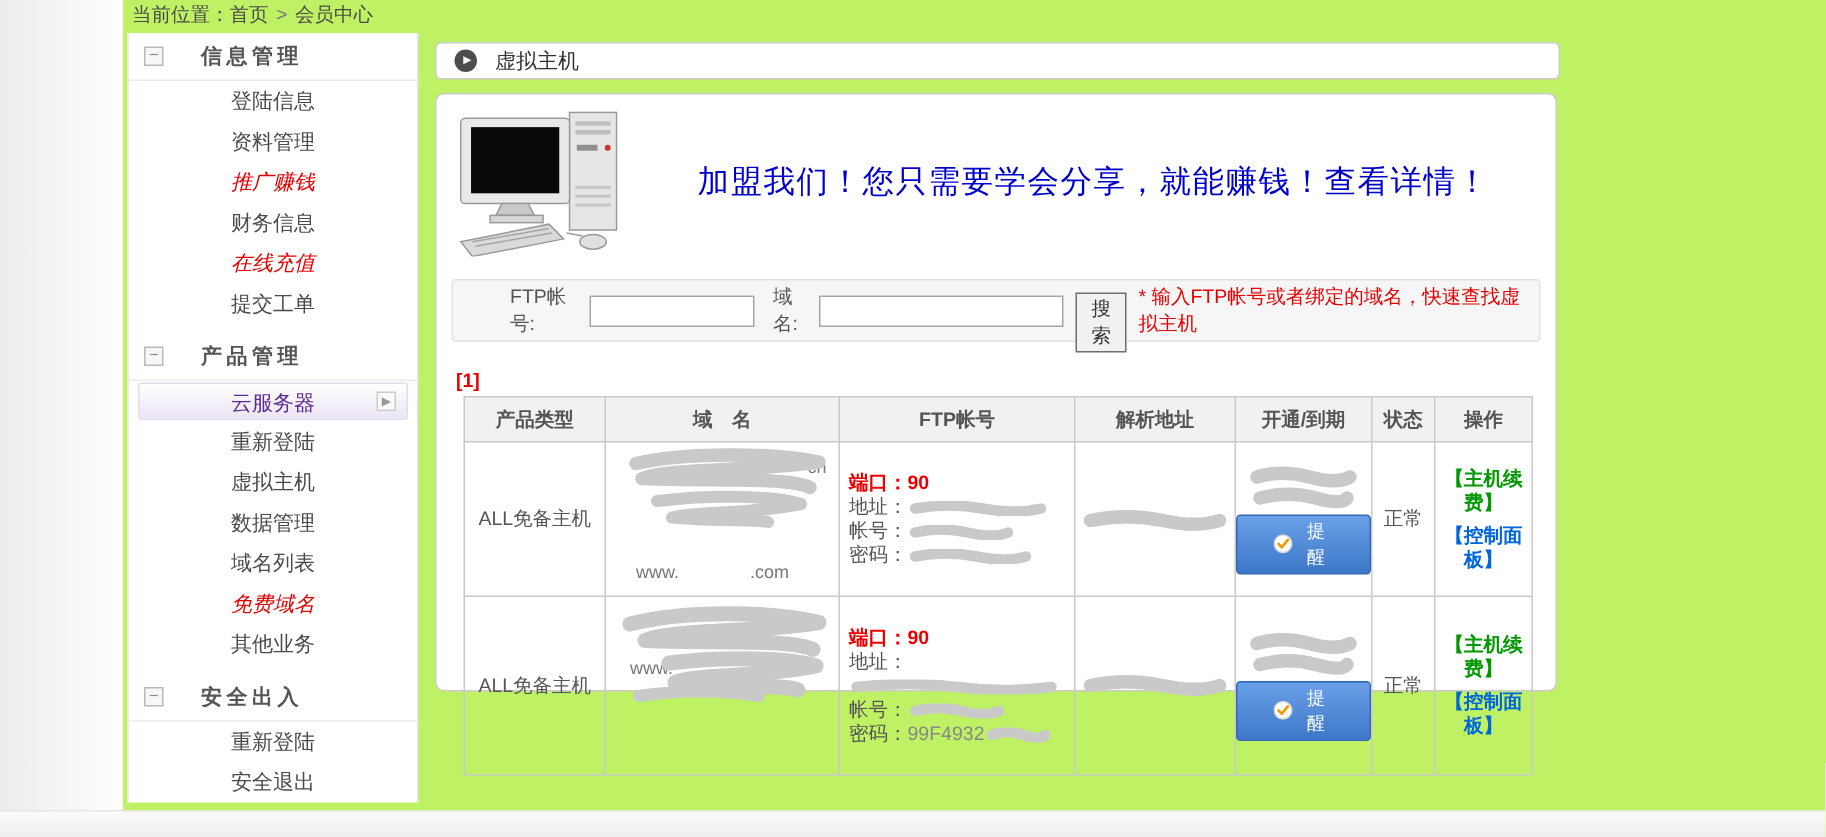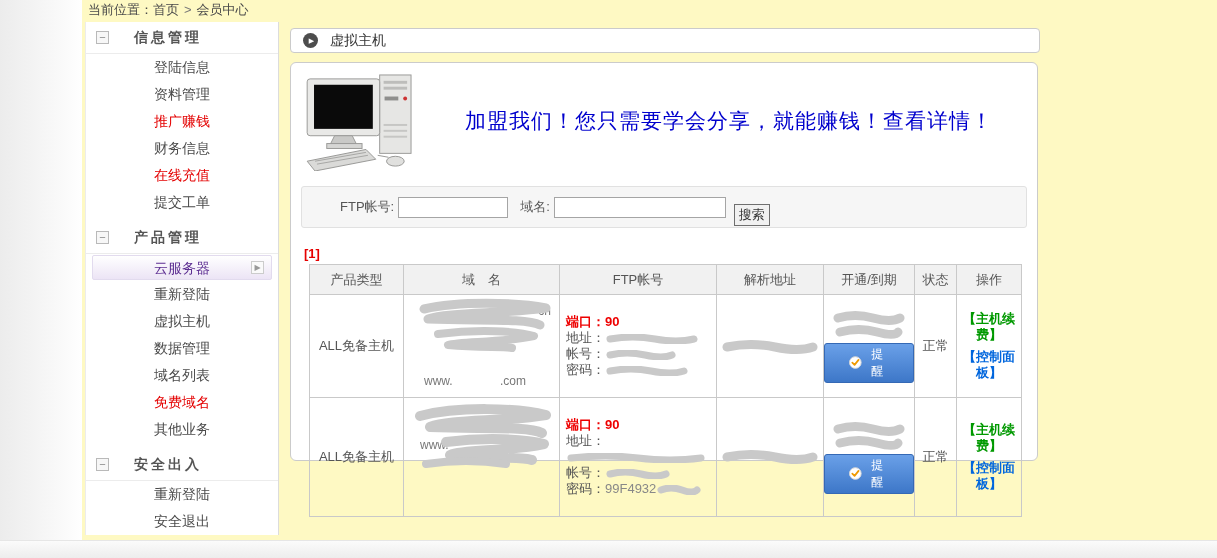--- a/index.html
+++ b/index.html
@@ -1,18 +1,18 @@
 <!DOCTYPE html>
 <html><head>
 <meta charset="utf-8">
 <style>
   * { margin:0; padding:0; box-sizing:border-box; }
   html,body { background:#fff; }
   body { font-family:"Liberation Sans","DejaVu Sans",sans-serif; }
-  .stage { position:relative; width:1217px; height:558px; background:#fef9c3; overflow:hidden; }
+  .stage { position:relative; width:1217px; height:558px; background:#bef264; overflow:hidden; }
 
   .left-edge { position:absolute; left:0; top:0; width:82px; height:558px;
     background:linear-gradient(to right,#ececec 0%,#f6f6f6 55%,#ffffff 100%); }
   .footer-strip { position:absolute; left:0; top:540px; width:1217px; height:18px;
     background:linear-gradient(#fbfbfb,#ededed); border-top:1px solid #e6e6e6; }
 
   
   .breadcrumb { position:absolute; left:88px; top:1px; height:18px; line-height:18px;
     font-size:13px; color:#4a4a4a; }
   .breadcrumb a { color:#4a4a4a; text-decoration:none; cursor:pointer; }
@@ -21,21 +21,21 @@
   
   .sidebar { position:absolute; left:85px; top:22px; width:194px; height:513px;
     background:#fff; border-left:1px solid #ececec; border-right:1px solid #dcdcdc; }
   .side-header { display:flex; align-items:center; height:32px; border-bottom:1px solid #ececec; cursor:pointer; }
   .side-header + .side-header, .side-items + .side-header { margin-top:6px; }
   .minus-icon { width:13px; height:13px; margin-left:10px; border:1px solid #b9b9b9;
     background:#f7f7f7; color:#8a8a8a; font-size:11px; line-height:10px; text-align:center; flex:0 0 13px; }
   .minus-icon::before { content:"−"; }
   .side-title { margin-left:25px; font-weight:bold; font-size:14px; color:#555; letter-spacing:3px; }
   .side-item { height:27px; line-height:27px; text-align:center; font-size:14px; color:#4a4a4a; cursor:pointer; }
-  .side-item.red { color:#e40000; }
+  .side-item.red { color:#e40000;font-style:italic; }
   .side-item.selected { position:relative; margin:1px 6px; height:25px; line-height:24px;
     background:linear-gradient(#ffffff,#ece4f5); border:1px solid #e2dbee; border-radius:2px; color:#5c2d91; }
   .arrowbox { position:absolute; right:7px; top:5px; width:13px; height:13px; border:1px solid #cccccc;
     background:#fafafa; color:#999; font-size:8px; line-height:11px; text-align:center; }
   .arrowbox::before { content:"▶"; }
 
   
   .panel-bar { position:absolute; left:290px; top:28px; width:750px; height:25px;
     border:1px solid #cbcbcb; border-radius:4px; background:#fff; display:flex; align-items:center; }
   .play-icon { width:15px; height:15px; margin-left:12px; border-radius:50%; background:#4d4d4d;
@@ -60,21 +60,21 @@
   .btn-search { margin-left:8px; font-size:13px; color:#333; padding:1px 4px;
     border:1px solid #6f6f6f; background:#f1f1f1; cursor:pointer;margin-top:15px; }
   .search-note { margin-left:8px; color:#e60000; font-size:13px; }
 
   .pagination { position:absolute; left:13px; top:183px; color:#e60000; font-size:13px; font-weight:bold; cursor:pointer; }
 
   
   table.products { position:absolute; left:18px; top:201px; width:712px;
     border-collapse:collapse; table-layout:fixed; }
   .products th { background:#f1f1f1; border:1px solid #c9c9c9; height:30px;
-    font-size:13px; font-weight:normal; color:#555; }
+    font-size:13px; font-weight:bold; color:#555; }
   .products td { border:1px solid #c9c9c9; font-size:13px; color:#555; text-align:center; vertical-align:middle; }
   tr.row-a td { height:68px; } tr.row-b td { height:78px; }
 
   .domain-cell { position:relative; padding:0; }
   .frag { position:absolute; font-size:12px; color:#777; }
   .scrib { position:absolute; }
   .scrib path, .scrib-i path { fill:none; stroke:#c9c9c9; stroke-linecap:round; stroke-linejoin:round; }
   .scrib-i { display:inline-block; vertical-align:middle; }
 
   .ftp-cell { text-align:left !important; padding:19px 6px; line-height:16px; }
@@ -169,20 +169,21 @@
     </svg>
 
     <div class="banner-text">加盟我们！您只需要学会分享，就能赚钱！查看详情！</div>
 
     <div class="search-box">
       <span>FTP帐号:</span>
       <input class="inp-ftp" type="text" value="" style="">
       <span class="lbl-domain">域名:</span>
       <input class="inp-domain" type="text" value="" style="">
       <button class="btn-search">搜索</button>
+      <span class="search-note">* 输入FTP帐号或者绑定的域名，快速查找虚拟主机</span>
     </div>
 
     <div class="pagination">[1]</div>
 
     <table class="products">
       <colgroup>
         <col style="width:94px">
           <col style="width:156px">
           <col style="width:157px">
         <col style="width:107px">

